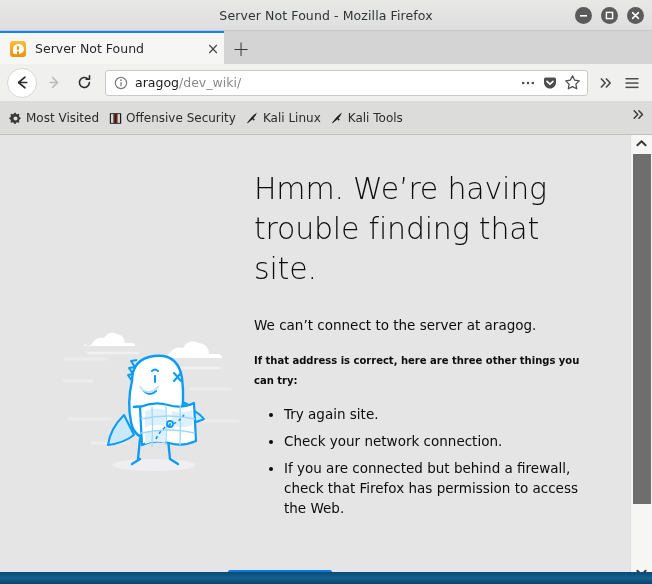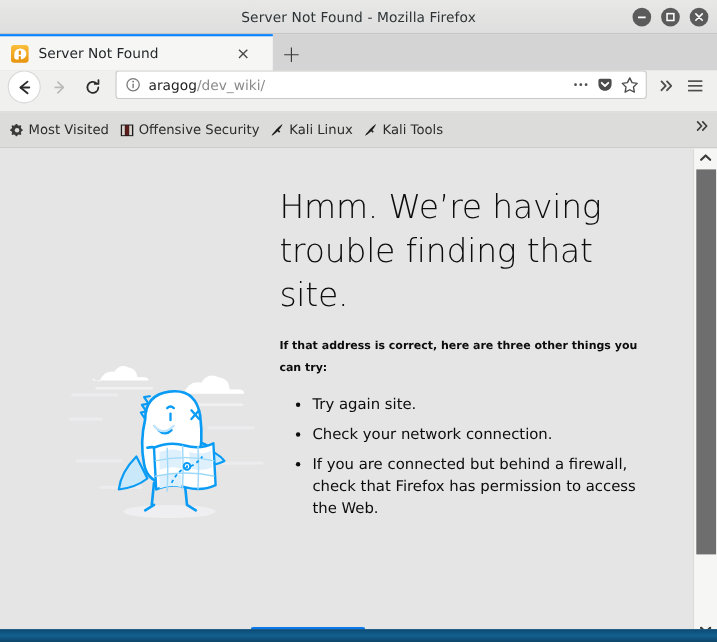--- a/index.html
+++ b/index.html
@@ -59,26 +59,26 @@
   
   .tabstrip {
     position: relative;
     height: 33px;
     background: #d4d4d4;
     display: flex;
     align-items: flex-end;
   }
   .tab {
     position: relative;
-    width: 248px;
+    width: 224px;
     height: 33px;
     background: #f6f6f5;
     display: flex;
     align-items: center;
-    padding: 0 17px 0 10px;
+    padding: 0 1px 0 10px;
     box-sizing: border-box;
     border-top: 2px solid #0a84ff;
   }
   .tab-favicon {
     width: 16px; height: 16px;
     flex: 0 0 16px;
     border-radius: 3px;
     background: linear-gradient(to bottom, #fbbe3c, #e8940e);
     display: flex; align-items: center; justify-content: center;
     margin-right: 9px;
@@ -120,21 +120,21 @@
     font-size: 21px;
     font-weight: 300;
     cursor: pointer;
   }
 
   
   .navbar {
     height: 38px;
     background: #f0f0ef;
     display: flex;
-    align-items: flex-start;
+    align-items: center;
     padding: 0 7px;
     box-sizing: border-box;
     border-bottom: 1px solid #dcdcdb;
   }
   .navbtn {
     width: 30px; height: 30px;
     display: flex; align-items: center; justify-content: center;
     cursor: pointer;
     flex: 0 0 auto;
   }
@@ -569,20 +569,21 @@
             </g>
 
             <path d="M94 116 q6 -12 14 -14 q8 -2 14 -10" fill="none" stroke="#0a9cf5" stroke-width="1.6" stroke-dasharray="3 3"></path>
             <circle cx="108" cy="101" r="3" fill="none" stroke="#0a9cf5" stroke-width="1.8"></circle>
             <circle cx="108" cy="101" r="1" fill="#0a9cf5"></circle>
           </svg>
         </div>
 
         <div class="textcol">
           <h1 class="err-title">Hmm. We’re having trouble finding that site.</h1>
+          <p class="err-sub">We can’t connect to the server at aragog.</p>
           <p class="err-strong">If that address is correct, here are three other things you can try:</p>
           <ul class="err-list">
             <li>Try again site.</li>
             <li>Check your network connection.</li>
             <li>If you are connected but behind a firewall, check that Firefox has permission to access the Web.</li>
           </ul>
         </div>
 
         <button class="tryagain">Try Again</button>
       </div>

